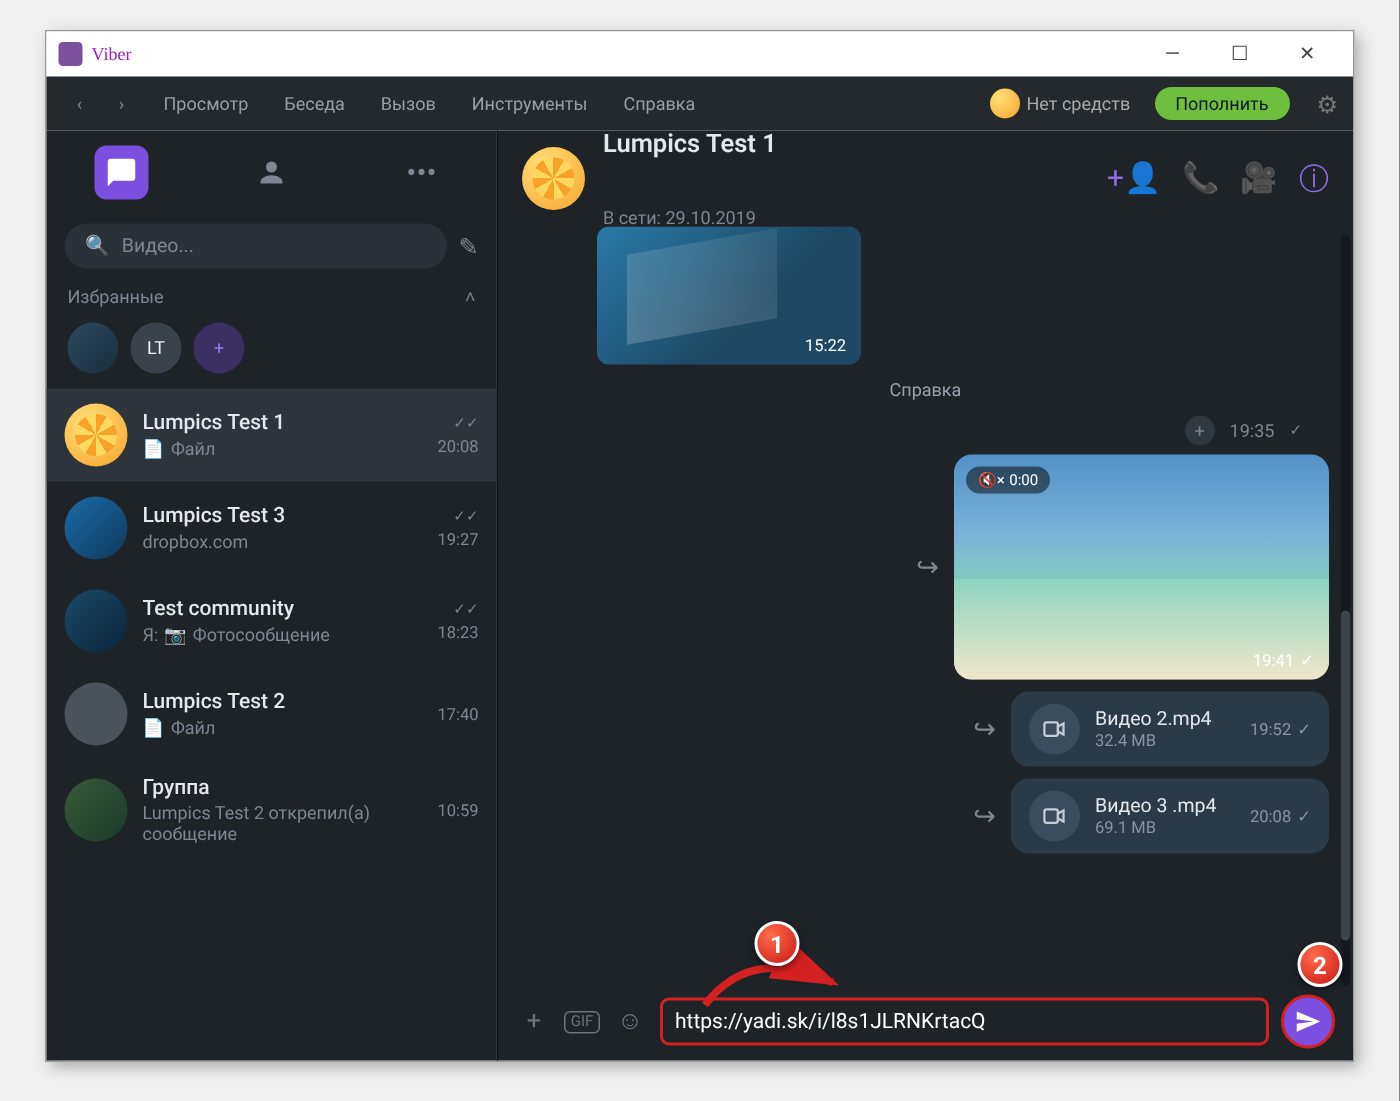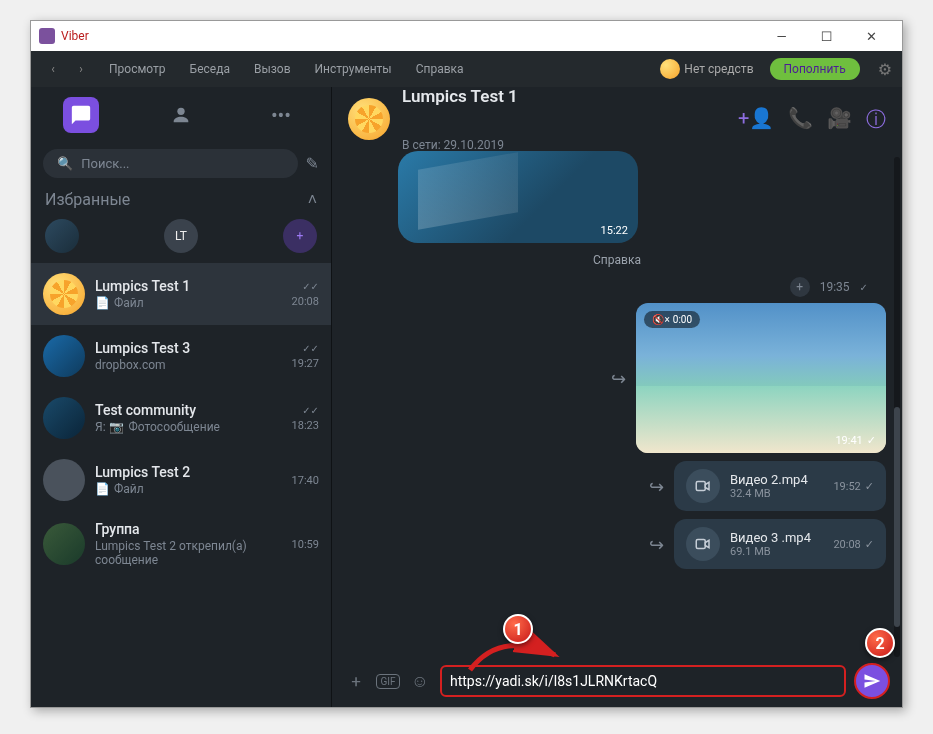--- a/index.html
+++ b/index.html
@@ -1,58 +1,58 @@
 <!DOCTYPE html>
 <html><head>
 <meta charset="utf-8">
 <style>
   * { margin: 0; padding: 0; box-sizing: border-box; font-family: -apple-system, BlinkMacSystemFont, "Segoe UI", Roboto, sans-serif; }
   body { background: #f0f0f0; width: 933px; height: 734px; overflow: hidden; position: relative; }
   .window { position: absolute; left: 30px; top: 20px; width: 873px; height: 688px; background: #fff; border: 1px solid #999; box-shadow: 3px 3px 10px rgba(0,0,0,0.3); display: flex; flex-direction: column; }
   .titlebar { height: 30px; background: #fff; display: flex; align-items: center; padding: 0 8px; }
   .titlebar .icon { width: 16px; height: 16px; background: #7b519d; border-radius: 3px; margin-right: 6px; }
-  .titlebar .title { font-size: 12px; color: #b91c1c; }
+  .titlebar .title { font-size: 12px; color: #a21caf; font-family: Liberation Serif, serif; }
   .winbtns { margin-left: auto; display: flex; }
   .winbtn { width: 45px; height: 28px; display: flex; align-items: center; justify-content: center; font-size: 13px; color: #444; }
   .menubar { height: 36px; background: #24292d; display: flex; align-items: center; padding: 0 10px; color: #aaa; font-size: 12px; }
   .navbtn { width: 24px; height: 24px; display:flex; align-items:center; justify-content:center; color:#888; margin-right:4px;}
   .menuitem { padding: 0 12px; color:#9a9fa5; }
   .balance { margin-left: auto; display:flex; align-items:center; gap:4px;}
   .fruit { width:20px; height:20px; background: radial-gradient(circle at 30% 30%, #ffe07a, #f7a32b); border-radius:50%; }
-  .topup { background:#6fbf3e; color:#4c1d95; padding:4px 14px; border-radius:12px; margin-left:12px; font-size:12px;}
+  .topup { background:#6fbf3e; color:#0f172a; padding:4px 14px; border-radius:12px; margin-left:12px; font-size:12px;}
   .gear { margin-left:14px; color:#777; font-size:16px;}
   .content { flex:1; display:flex; min-height:0; }
   .sidebar { width: 300px; background: #1e2328; display:flex; flex-direction:column; }
   .tabs { height:56px; display:flex; align-items:center; justify-content:space-around; }
   .tab-ic { width:36px; height:36px; border-radius:8px; display:flex; align-items:center; justify-content:center; color:#7d8692; font-size:20px;}
   .tab-ic.active { background:#7b4fe0; color:#fff;}
   .search-row { display:flex; align-items:center; padding: 6px 12px; gap:8px;}
   .search { flex:1; background:#2b3138; border-radius:18px; padding:7px 14px; color:#7d8692; font-size:13px; display:flex; align-items:center; gap:8px;}
   .compose { color:#7d8692; font-size:16px;}
-  .favs { padding: 6px 14px; display:flex; align-items:center; color:#7d8692; font-size:16px;}
+  .favs { padding: 6px 14px; display:flex; align-items:center; color:#7d8692; font-size:12px;}
   .favs .caret { margin-left:auto;}
-  .fav-row { padding: 4px 14px 10px 14px; display:flex; gap:8px;justify-content:space-between;}
+  .fav-row { padding: 4px 14px 10px 14px; display:flex; gap:8px;}
   .fav-av { width:34px; height:34px; border-radius:50%; display:flex; align-items:center; justify-content:center; font-size:12px; color:#eee;}
   .fav-plus { background:#3b2f63; color:#9d7af5;}
   .chatlist { flex:1; overflow:hidden;}
   .crow { display:flex; align-items:center; padding:10px 12px; gap:10px; cursor:pointer;}
   .crow.active { background:#2d343c;}
   .cav { width:42px; height:42px; border-radius:50%; flex-shrink:0; background:#3a424c;}
   .cinfo { flex:1; min-width:0;}
   .cname { color:#e4e7eb; font-size:14px; font-weight:500; display:flex; align-items:center;}
   .csub { color:#7d8692; font-size:12px; display:flex; align-items:center; gap:4px; margin-top:2px;}
   .ctime { color:#7d8692; font-size:11px; display:flex; flex-direction:column; align-items:flex-end; gap:3px;}
   .tick { font-size:10px; color:#7d8692;}
   .main { flex:1; background:#1e2328; display:flex; flex-direction:column; border-left:1px solid #0f1215; position:relative;}
   .chead { height:64px; display:flex; align-items:center; padding:0 16px; gap:12px;}
   .chead-name { color:#e4e7eb; font-size:17px; font-weight:600;}
   .chead-status { color:#7d8692; font-size:12px;margin-top:32px;}
   .chead-acts { margin-left:auto; display:flex; gap:14px; color:#8d6de0; font-size:20px;}
   .msgs { flex:1; overflow:hidden; padding: 0 16px 6px 16px;}
-  .oldimg { width:240px; height:92px; border-radius:20px; background: linear-gradient(135deg,#2a7aa8 0%, #1d4965 60%); margin-left:50px; position:relative; overflow:hidden;}
+  .oldimg { width:176px; height:92px; border-radius:8px; background: linear-gradient(135deg,#2a7aa8 0%, #1d4965 60%); margin-left:50px; position:relative; overflow:hidden;}
   .oldimg .ts { position:absolute; right:10px; bottom:6px; color:#fff; font-size:11px;}
   .sep { text-align:center; color:#9aa2ac; font-size:12px; margin:10px 0;}
   .plusrow { display:flex; justify-content:flex-end; align-items:center; gap:10px; color:#7d8692; font-size:12px; margin:4px 18px;}
   .plusrow .pbtn { width:20px;height:20px;border-radius:50%;background:#2f3740; display:flex;align-items:center;justify-content:center;}
   .msgout { display:flex; justify-content:flex-end; align-items:center; gap:10px; margin:6px 0;}
   .share { color:#7d8692; font-size:18px;}
   .video { width:250px; height:150px; border-radius:12px; background: linear-gradient(to bottom, #5291c8 0%, #7ab2d9 35%, #83c9bd 55%, #e2d9bf 80%); position:relative; overflow:hidden;}
   .video .mute { position:absolute; top:8px; left:8px; background:rgba(0,0,0,0.5); color:#fff; font-size:10px; padding:3px 8px; border-radius:11px; display:flex; align-items:center; gap:3px;}
   .video .ts { position:absolute; right:10px; bottom:6px; color:#fff; font-size:11px; display:flex; align-items:center; gap:4px;}
   .filecard { background:#2b3a47; border-radius:12px; padding:8px 12px; display:flex; align-items:center; gap:10px; width:212px;}
@@ -116,21 +116,21 @@
           <svg width="22" height="22" viewBox="0 0 24 24" fill="#7d8692">
               <circle cx="12" cy="8" r="4"></circle>
               <path d="M12 14c-4 0-8 2-8 5v1h16v-1c0-3-4-5-8-5z"></path>
             </svg>
         </div>
         <div class="tab-ic">•••</div>
       </div>
       <div class="search-row">
         <div class="search">
           <span>🔍</span>
-          <span>Поиск...</span>
+          <span>Видео...</span>
         </div>
         <div class="compose">✎</div>
       </div>
       <div class="favs">
         <span>Избранные</span>
         <span class="caret">˄</span>
       </div>
       <div class="fav-row">
         <div class="fav-av" style="background:linear-gradient(135deg,#2d4a60,#1a2d3a)"></div>
         <div class="fav-av" style="background:#3a424c">LT</div>

